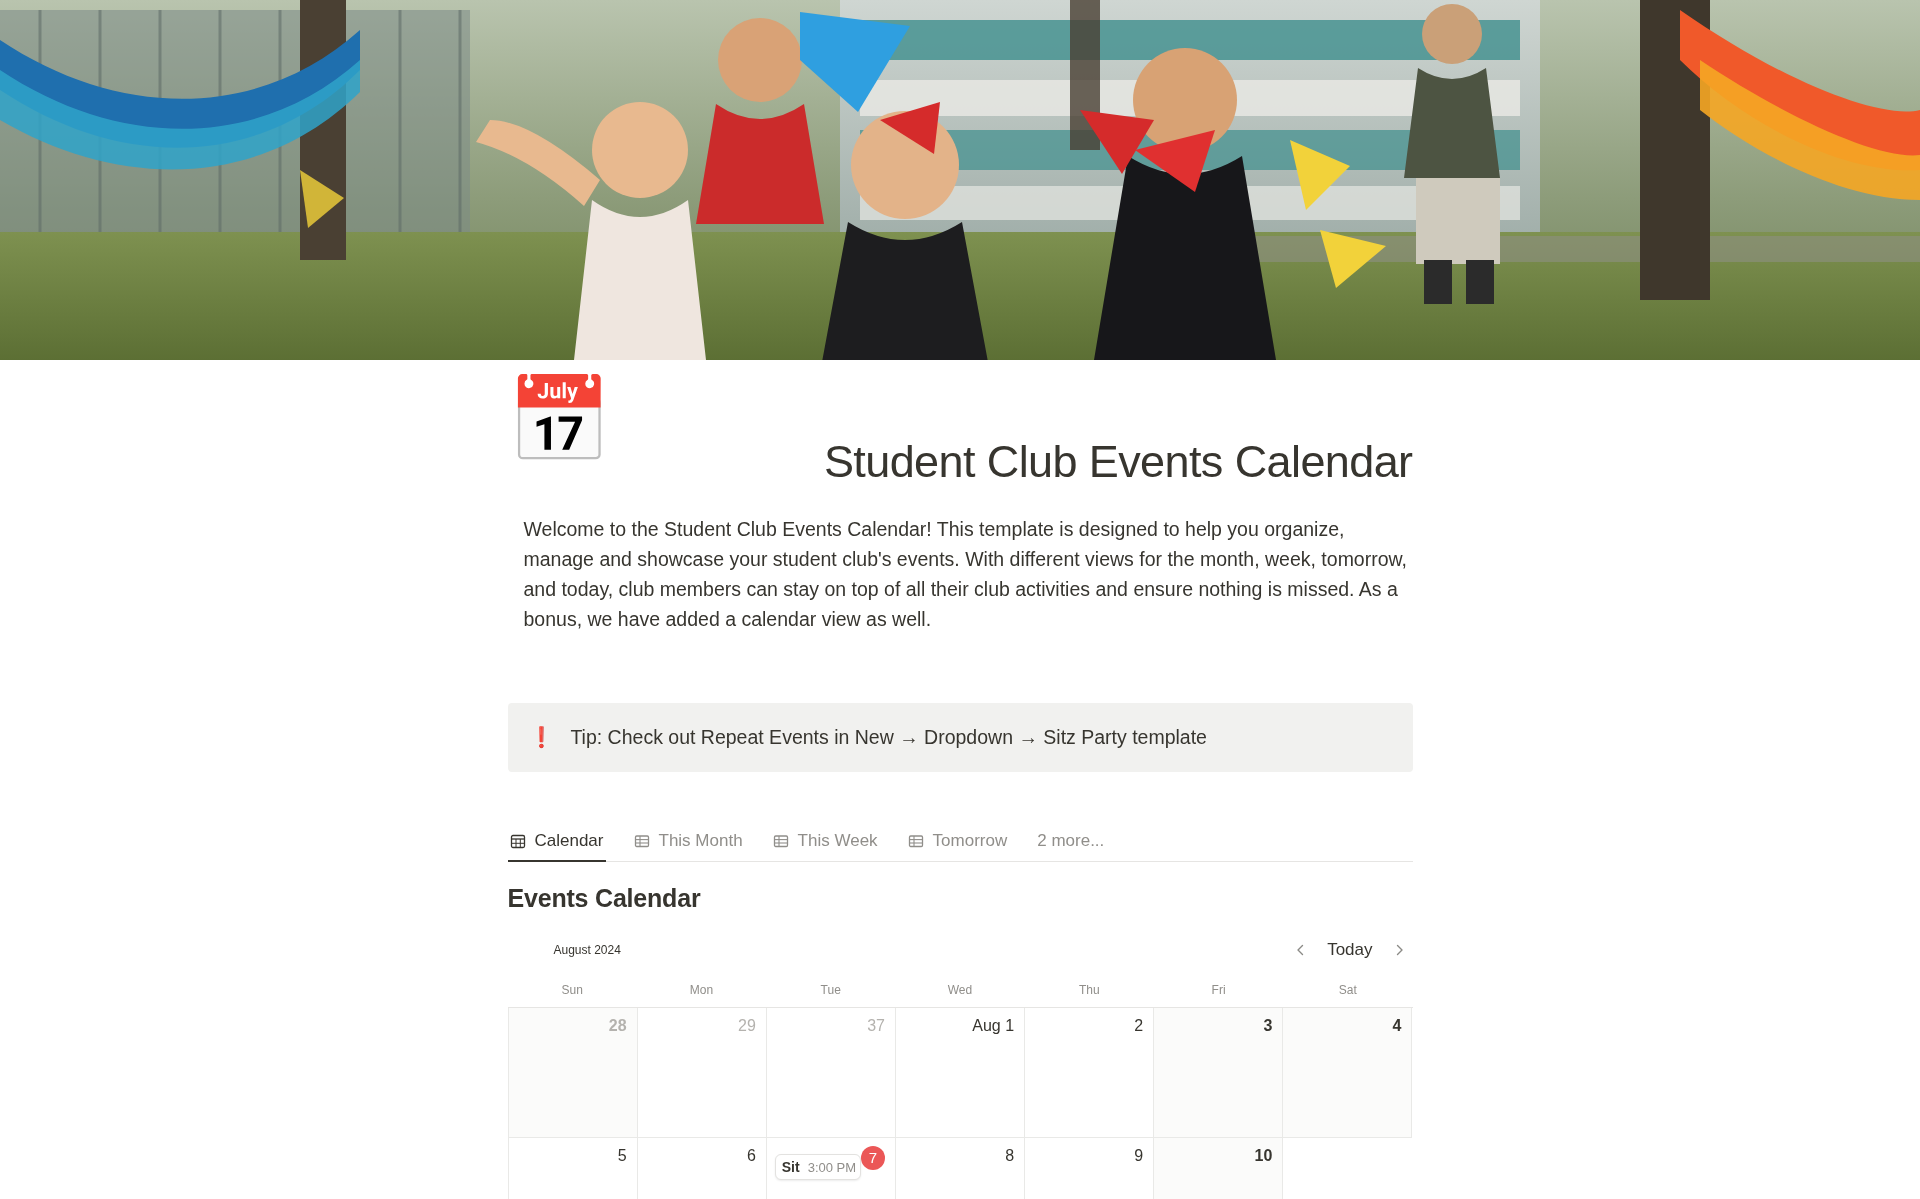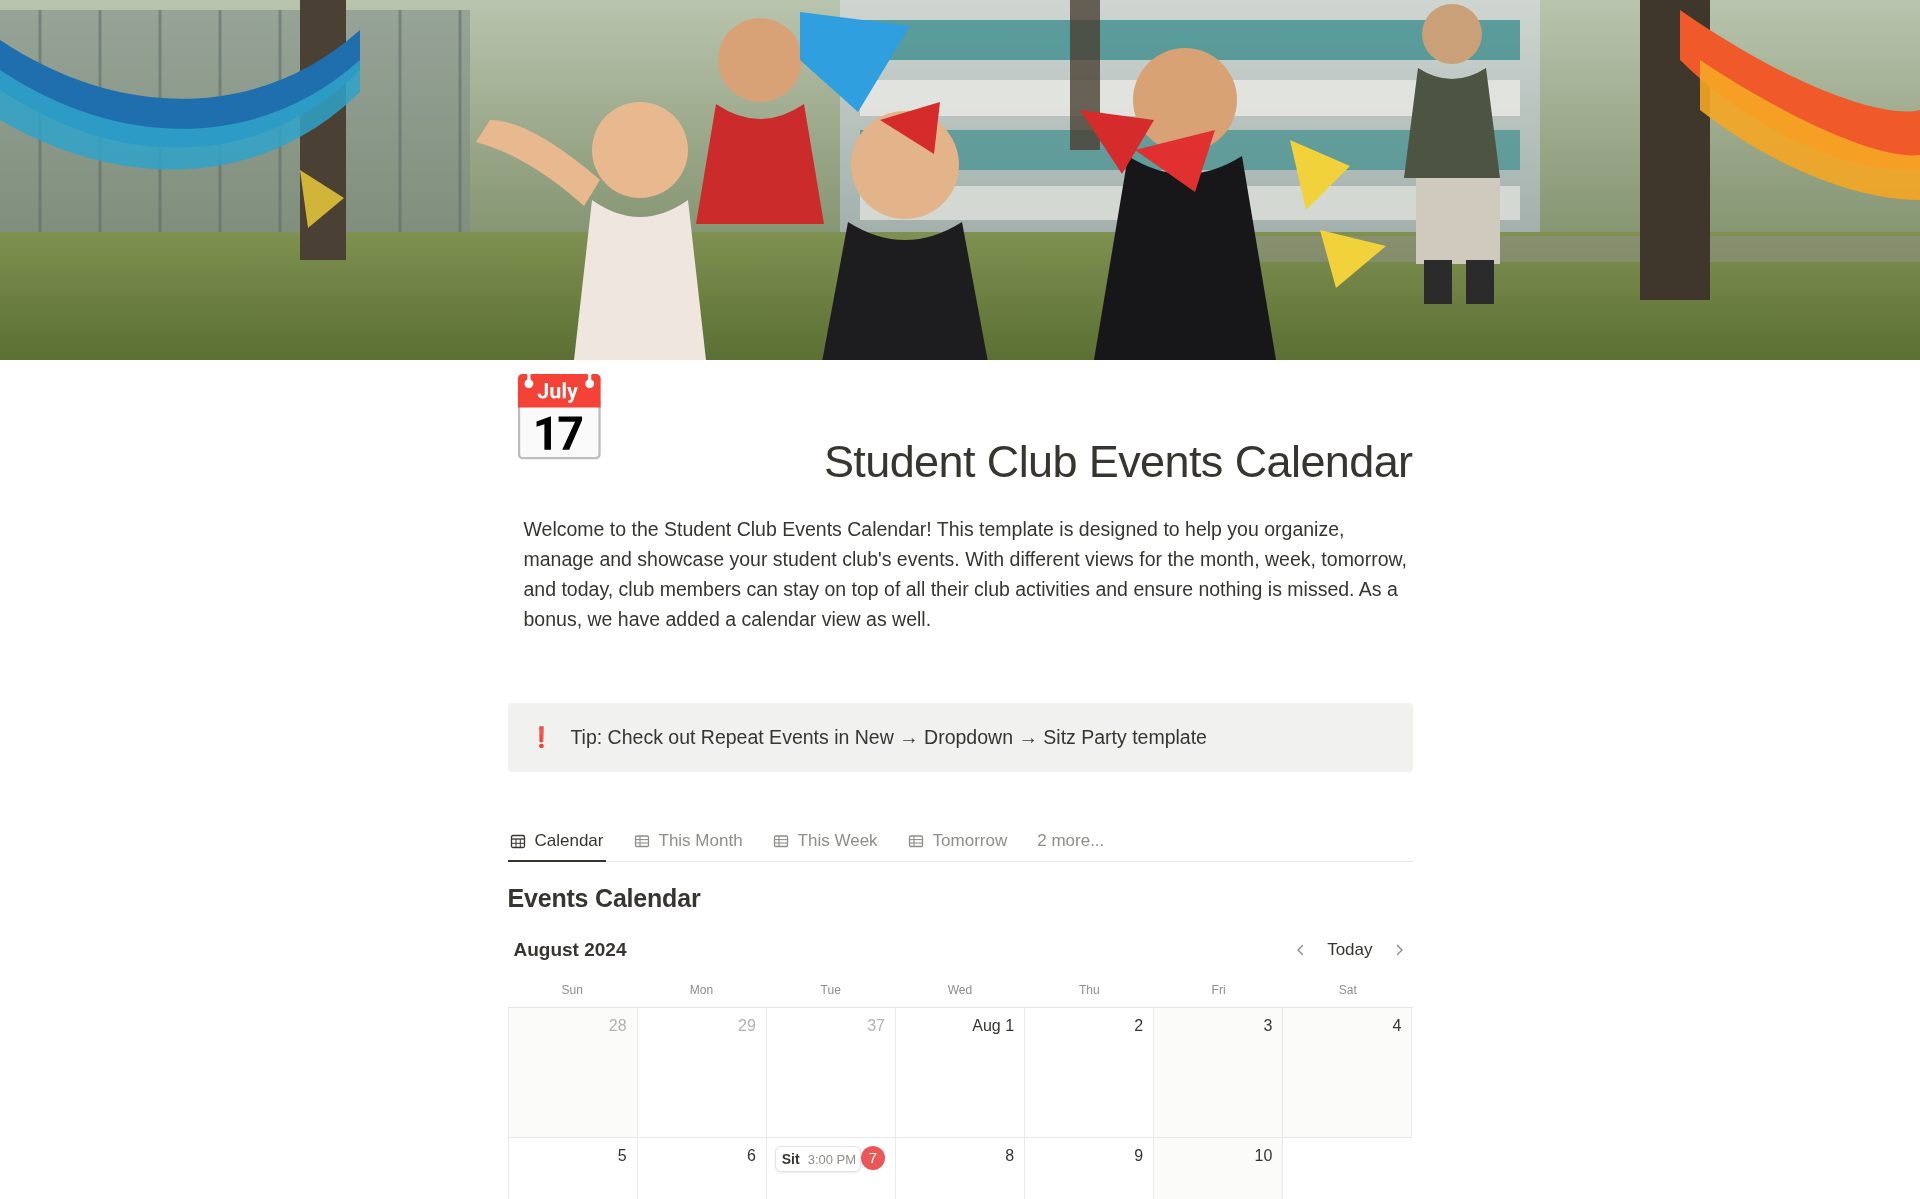--- a/index.html
+++ b/index.html
@@ -138,23 +138,24 @@
   
   .cal-header {
     margin-top: 22px;
     display: flex;
     align-items: center;
     justify-content: space-between;
     padding: 0 4px 0 6px;
     height: 30px;
   }
   .cal-month {
-    font-size: 19px;
-    font-weight: bold;
-    color: #37352f;
+    font-size: 12px;
+    font-weight: normal;
+    color: #37352f;
+    margin-left: 40px;
   }
   .cal-nav {
     display: flex;
     align-items: center;
     gap: 16px;
   }
   .cal-nav .navbtn {
     width: 20px; height: 20px;
     display: flex; align-items: center; justify-content: center;
     color: #8b8a86;
@@ -186,41 +187,42 @@
     border-left: 1px solid #e9e9e7;
   }
   .cal-cell {
     border-right: 1px solid #e9e9e7;
     border-bottom: 1px solid #e9e9e7;
     min-height: 130px;
     padding: 8px 10px 6px 8px;
     position: relative;
     background: #ffffff;
   }
-  .cal-cell.dim { background: #fbfbfa; }
+  .cal-cell.dim { background: #fbfbfa; font-weight: bold; }
   .daynum {
     text-align: right;
     font-size: 16px;
     color: #37352f;
     line-height: 20px;
   }
   .daynum.muted { color: #b4b2ae; }
   .daynum.today {
     display: inline-flex;
     float: right;
     width: 24px; height: 24px;
     border-radius: 50%;
     background: #eb5757;
     color: #fff;
     align-items: center;
     justify-content: center;
     font-size: 15px;
     line-height: 24px;
   }
   .event {
+    margin-top: 8px;
     background: #ffffff;
     border: 1px solid #e3e2e0;
     border-radius: 6px;
     box-shadow: 0 1px 2px rgba(15,15,15,0.08);
     padding: 4px 6px;
     display: flex;
     align-items: baseline;
     gap: 8px;
     font-size: 14px;
     overflow: hidden;

